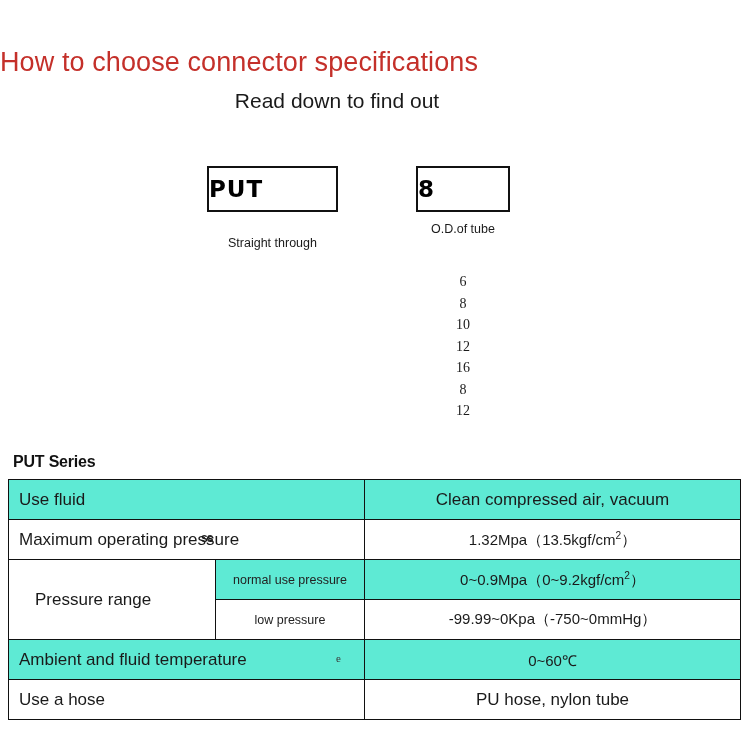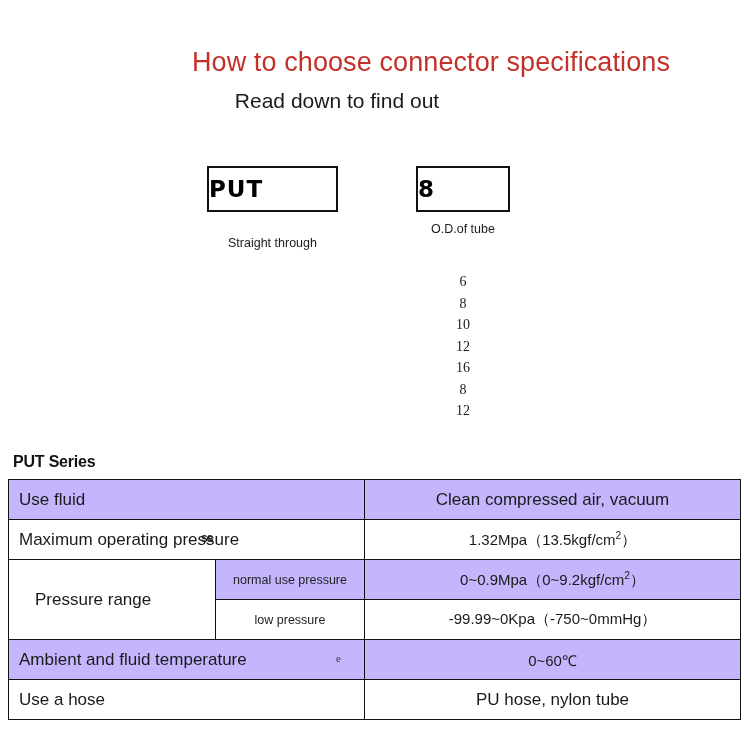--- a/index.html
+++ b/index.html
@@ -15,21 +15,21 @@
     overflow: hidden;
     position: relative;
   }
 
   
   .page-title {
     position: absolute;
     left: 0;
     top: 48px;
     width: 670px;
-    text-align: right;
+    text-align: left;
     font-size: 27px;
     font-weight: 400;
     color: #c4302a;
     letter-spacing: 0.1px;
     line-height: 1.1;
     white-space: nowrap;
   }
   .page-subtitle {
     position: absolute;
     left: 0;
@@ -109,21 +109,21 @@
     border-collapse: collapse;
     table-layout: fixed;
   }
   .spec-table td {
     border: 1px solid #111111;
     padding: 0;
     height: 39px;
     vertical-align: middle;
     color: #1a1a1a;
   }
-  .spec-table tr.shade > td { background: #c4b5fd; }
+  .spec-table tr.shade > td { background: #5eead4; }
   .spec-table tr.plain > td { background: #ffffff; margin-left: 44px; }
 
   td.label-cell {
     padding-left: 10px;
     font-size: 17px;
     position: relative;
   }
   td.sub-label-cell {
     text-align: center;
     font-size: 12.5px;

